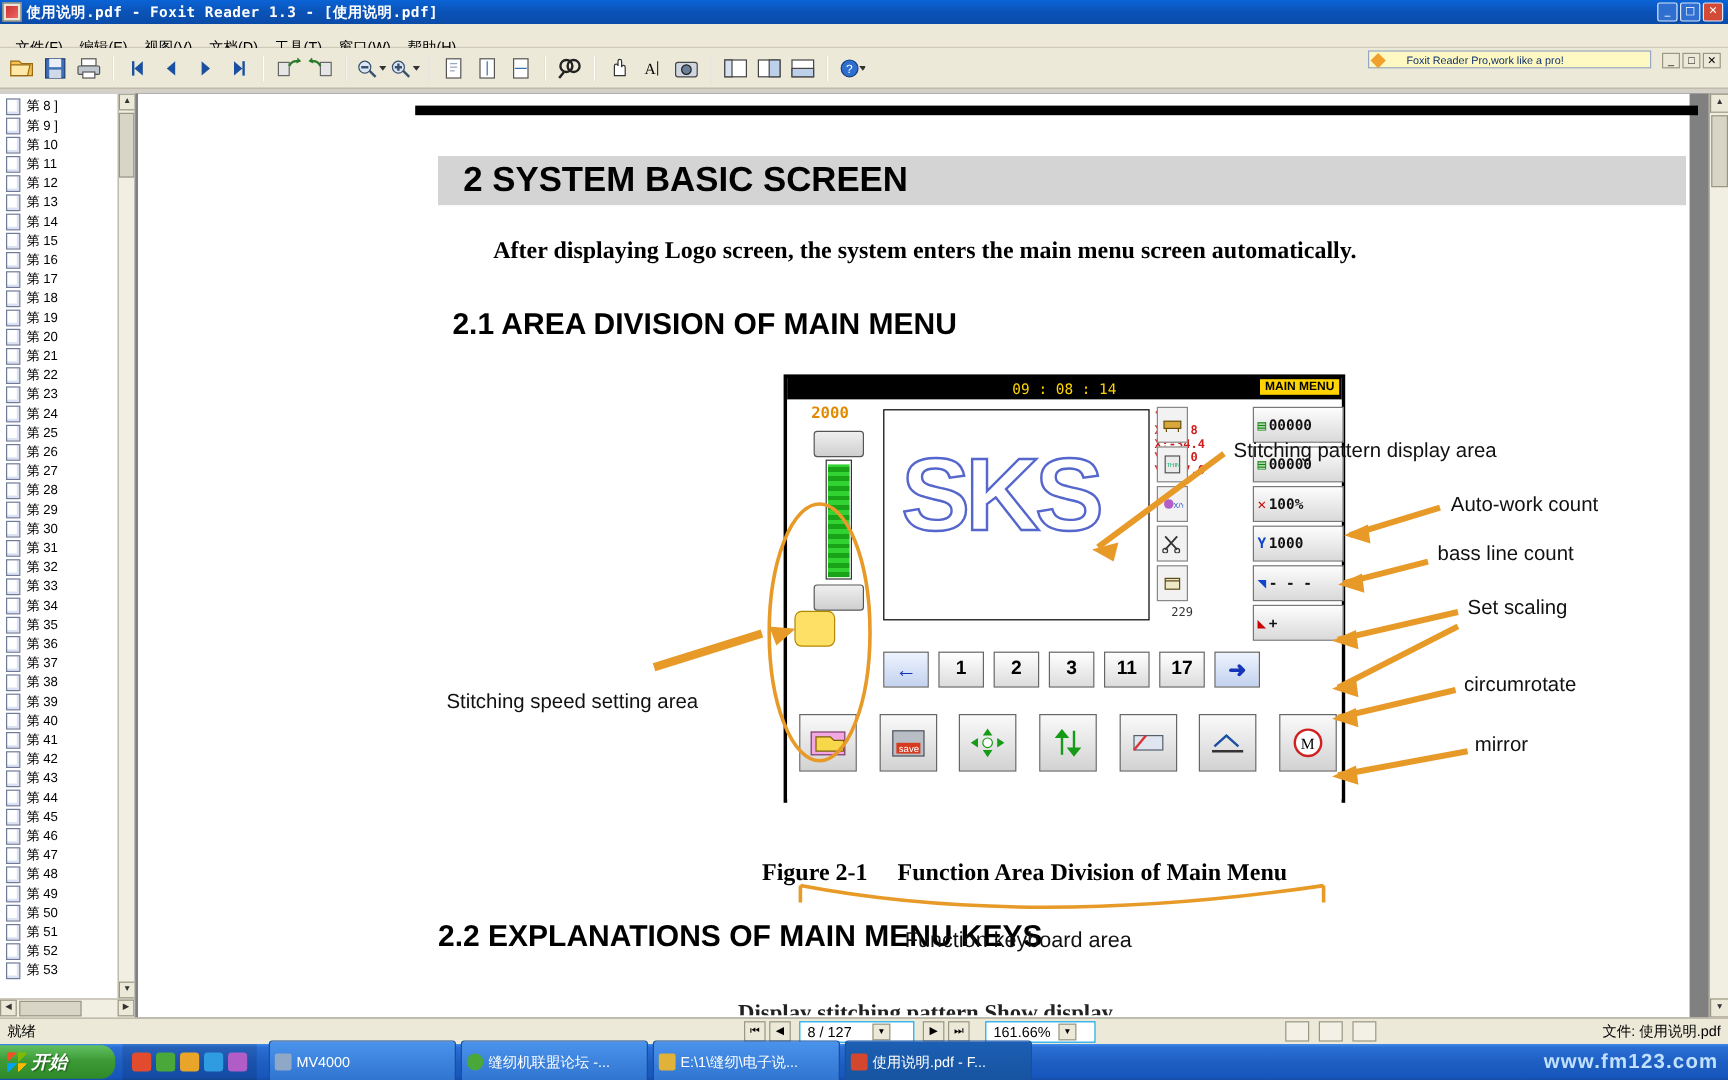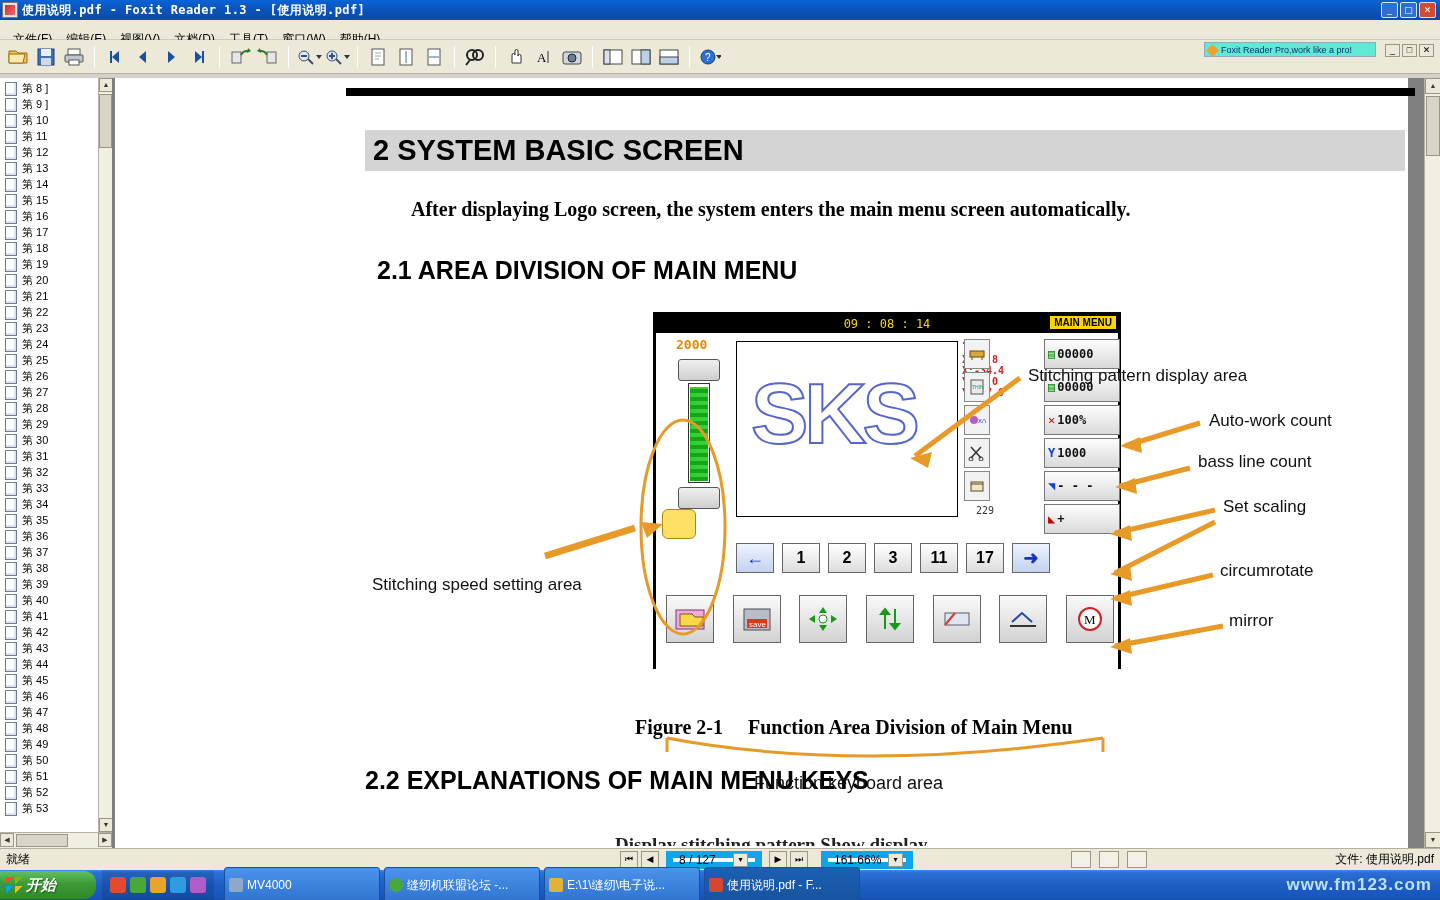--- a/index.html
+++ b/index.html
@@ -93,27 +93,27 @@
   }
   .tsep {
     width: 1px; height: 22px;
     background: #aca899;
     margin: 0 6px;
     border-right: 1px solid #fff;
   }
   .promo {
     position: absolute;
     right: 64px; top: 2px;
-    width: 172px; height: 15px;
-    background: #5eead4;
+    width: 236px; height: 15px;
+    background: #fef9c3;
     border: 1px solid #93a6c5;
     font-size: 9px;
     color: #10316b;
     display: flex; align-items: center;
-    padding-left: 16px;
+    padding-left: 31px;
     white-space: nowrap;
   }
   .promo::before{
     content:"";
     position:absolute; left:3px; top:3px;
     width:9px;height:9px;
     background:#f0a02c;
     transform: rotate(45deg);
   }
   .mdi-btns {
@@ -246,21 +246,21 @@
     background: #000;
   }
   h1.sec {
     position: absolute;
     left: 250px; top: 52px;
     width: 1040px;
     margin: 0;
     background: #d4d4d4;
     font-size: 29px;
     font-weight: bold;
-    padding: 4px 8px;
+    padding: 4px 21px;
     font-family: "Liberation Sans", sans-serif;
   }
   p.lead {
     position: absolute;
     left: 296px; top: 120px;
     margin: 0;
     font-family: "Liberation Serif", serif;
     font-weight: bold;
     font-size: 20px;
     white-space: nowrap;
@@ -513,21 +513,21 @@
   .sb-btn {
     width: 18px; height: 17px;
     border: 1px solid #9a9684;
     background: #ece9d8;
     font-size: 9px;
     line-height: 15px;
     text-align: center;
   }
   .sb-field {
     height: 18px;
-    border: 7px solid #0ea5e9;
+    border: 1px solid #0ea5e9;
     background: #fff;
     display: flex; align-items: center;
     padding: 0 2px 0 6px;
     font-size: 12px;
   }
   .sb-field .cv { min-width: 54px; }
   .sb-field .dd {
     width: 15px; height: 14px;
     background: #ece9d8;
     border: 1px solid #9a9684;

